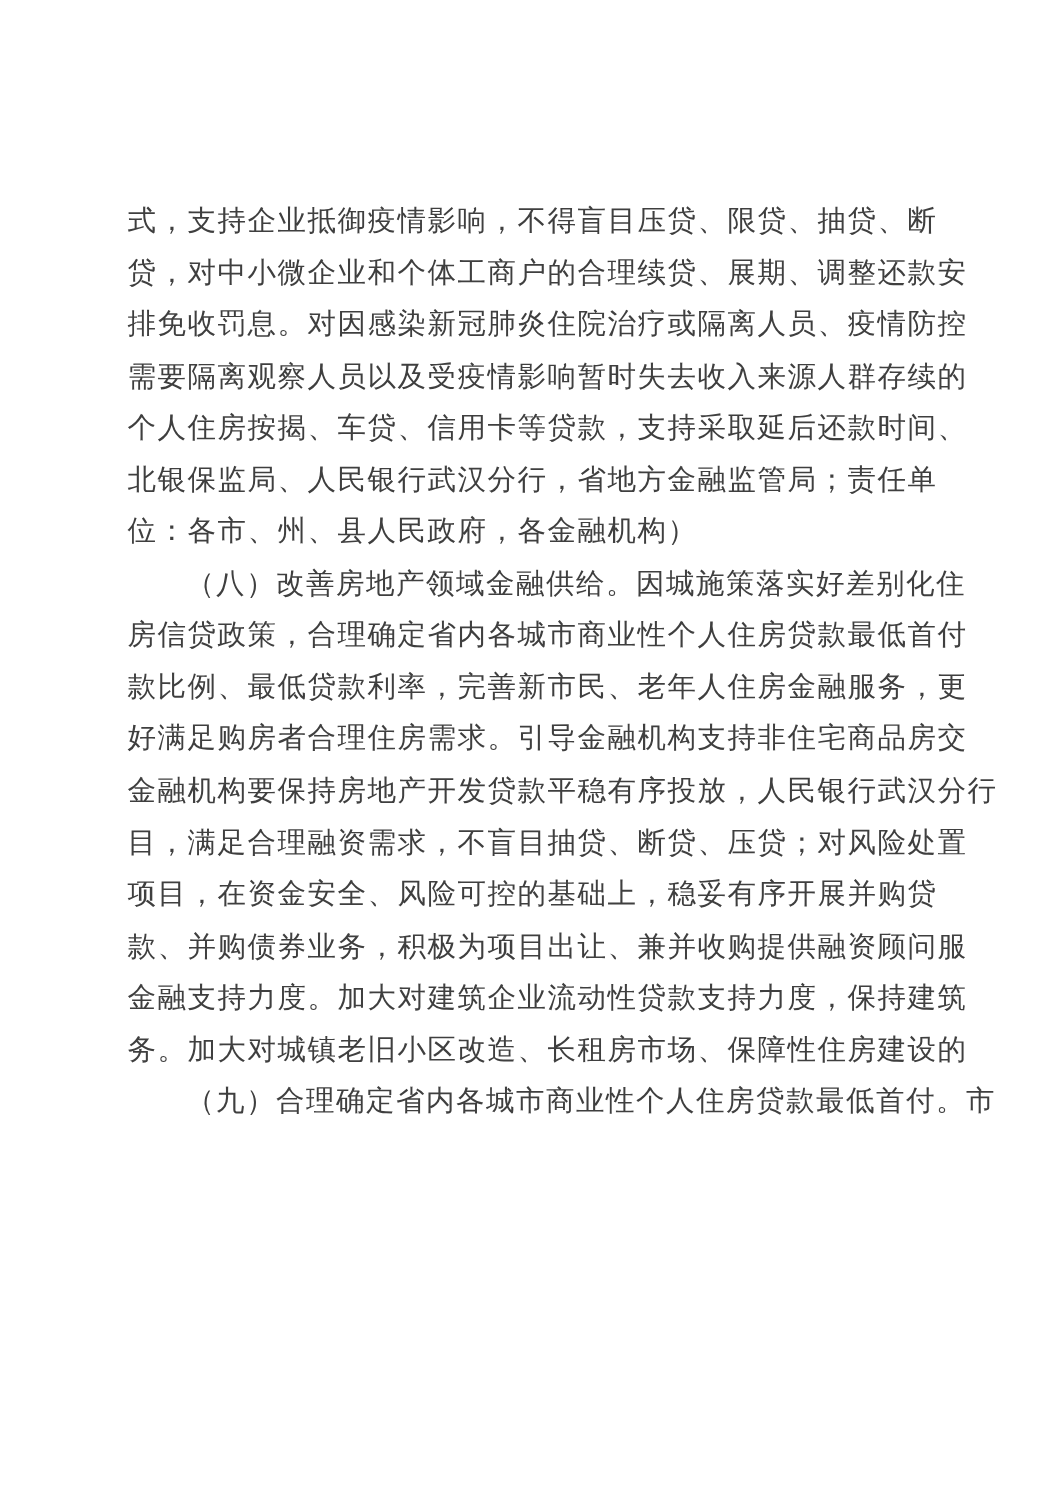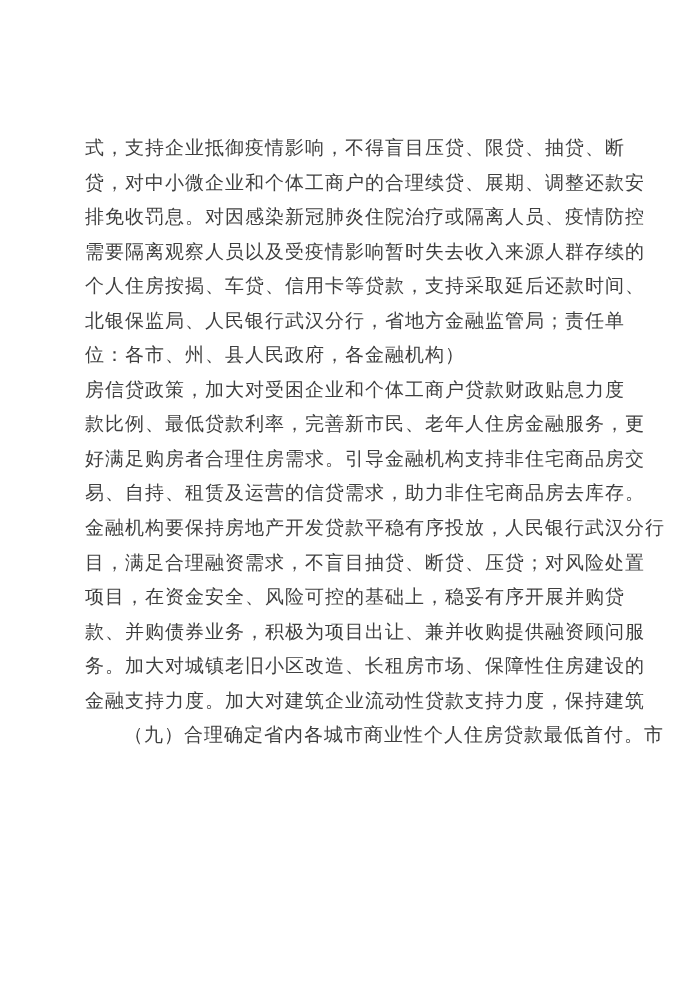--- a/index.html
+++ b/index.html
@@ -52,26 +52,26 @@
 
 <div class="page">
   <div class="text-block">
     <div class="line">式，支持企业抵御疫情影响，不得盲目压贷、限贷、抽贷、断</div>
     <div class="line">贷，对中小微企业和个体工商户的合理续贷、展期、调整还款安</div>
     <div class="line">排免收罚息。对因感染新冠肺炎住院治疗或隔离人员、疫情防控</div>
     <div class="line">需要隔离观察人员以及受疫情影响暂时失去收入来源人群存续的</div>
     <div class="line">个人住房按揭、车贷、信用卡等贷款，支持采取延后还款时间、</div>
     <div class="line">北银保监局、人民银行武汉分行，省地方金融监管局；责任单</div>
     <div class="line para-end">位：各市、州、县人民政府，各金融机构）</div>
-    <div class="line">房信贷政策，加大对受困企业和个体工商户贷款财政贴息力度</div>
+    <div class="line indent">（八）改善房地产领域金融供给。因城施策落实好差别化住</div>
+    <div class="line">房信贷政策，合理确定省内各城市商业性个人住房贷款最低首付</div>
     <div class="line">款比例、最低贷款利率，完善新市民、老年人住房金融服务，更</div>
     <div class="line">好满足购房者合理住房需求。引导金融机构支持非住宅商品房交</div>
-    <div class="line">易、自持、租赁及运营的信贷需求，助力非住宅商品房去库存。</div>
     <div class="line">金融机构要保持房地产开发贷款平稳有序投放，人民银行武汉分行</div>
     <div class="line">目，满足合理融资需求，不盲目抽贷、断贷、压贷；对风险处置</div>
     <div class="line">项目，在资金安全、风险可控的基础上，稳妥有序开展并购贷</div>
     <div class="line">款、并购债券业务，积极为项目出让、兼并收购提供融资顾问服</div>
+    <div class="line">金融支持力度。加大对建筑企业流动性贷款支持力度，保持建筑</div>
     <div class="line">务。加大对城镇老旧小区改造、长租房市场、保障性住房建设的</div>
-    <div class="line">金融支持力度。加大对建筑企业流动性贷款支持力度，保持建筑</div>
     <div class="line indent">（九）合理确定省内各城市商业性个人住房贷款最低首付。市</div>
   </div>
   <div class="page-number">— 6 —</div>
 </div>
 
 </body></html>

